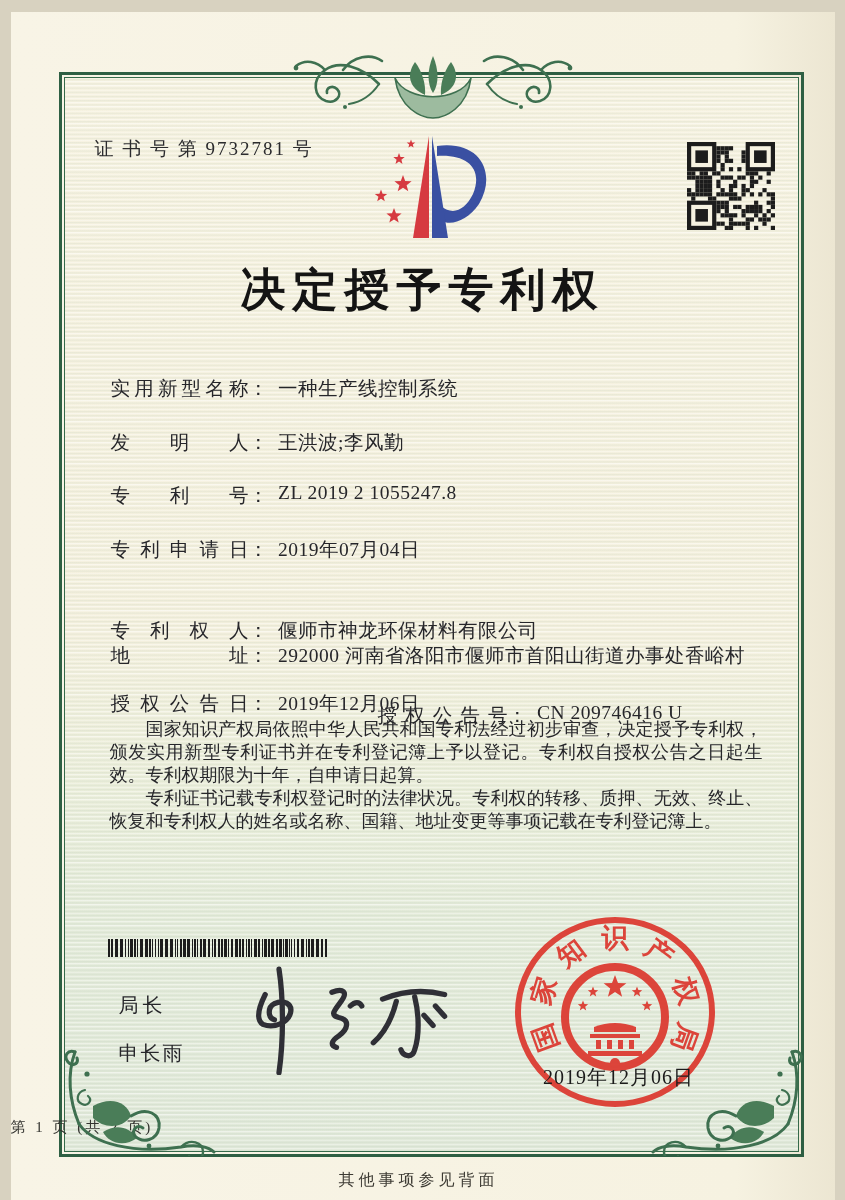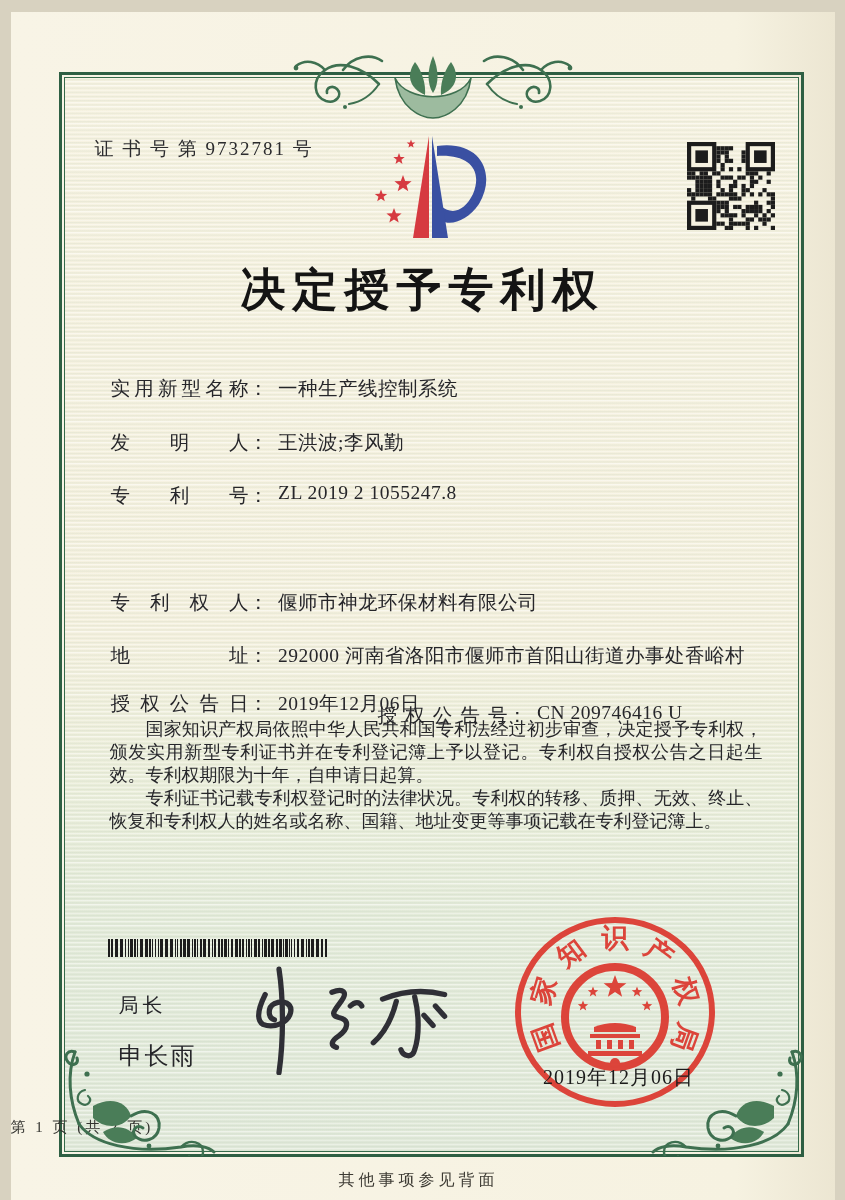--- a/index.html
+++ b/index.html
@@ -36,21 +36,21 @@
          letter-spacing:7px;color:#141414;}
   .field-row{left:100px;width:662px;height:28px;font-size:19.5px;white-space:nowrap;}
   .flabel{display:inline-block;width:138px;text-align:justify;text-align-last:justify;vertical-align:top;}
   .fcolon{display:inline-block;margin-right:10px;vertical-align:top;}
   .fvalue{display:inline-block;vertical-align:top;letter-spacing:0.5px;}
   .grant-pair{position:absolute;left:267px;top:12px;white-space:nowrap;}
   .grant-pair .flabel{width:130px;}
   .paras{left:99px;top:706px;width:653px;font-size:18px;line-height:23px;text-align:justify;}
   .paras p{margin:0;text-indent:2em;}
   .signer-title{left:108px;top:980px;font-size:20px;letter-spacing:4px;}
-  .signer-name{left:108px;top:1028px;font-size:24px;letter-spacing:2px;}
+  .signer-name{left:108px;top:1028px;font-size:20px;letter-spacing:2px;}
   .seal-date{left:508px;top:1052px;width:200px;text-align:center;font-size:20px;
              letter-spacing:1px;color:#1b1b1b;z-index:6;}
   .page-info{left:0;right:0;top:1106px;text-align:left;font-size:15px;letter-spacing:3px;color:#33332f;}
   .footer-note{left:0;right:8px;top:1158px;text-align:center;font-size:16px;letter-spacing:4px;color:#3c3a33;}
   svg{display:block;}
   .seal-wrap{left:499px;top:903px;z-index:5;opacity:0.95;}
   .seal-char{font-size:27px;font-weight:700;fill:#dc3c32;text-anchor:middle;
              font-family:"Liberation Serif","DejaVu Serif",serif;}
 </style>
 </head>
@@ -284,21 +284,24 @@
 
   <div class="abs field-row" style="top:363px">
     <span class="flabel">实用新型名称</span><span class="fcolon">：</span><span class="fvalue">一种生产线控制系统</span>
   </div>
   <div class="abs field-row" style="top:417px">
     <span class="flabel">发明人</span><span class="fcolon">：</span><span class="fvalue">王洪波;李风勤</span>
   </div>
   <div class="abs field-row" style="top:470px">
     <span class="flabel">专利号</span><span class="fcolon">：</span><span class="fvalue">ZL 2019 2 1055247.8</span>
   </div>
-  <div class="abs field-row" style="top:577px">
+  <div class="abs field-row" style="top:524px">
+    <span class="flabel">专利申请日</span><span class="fcolon">：</span><span class="fvalue">2019年07月04日</span>
+  </div>
+  <div class="abs field-row" style="top:605px">
     <span class="flabel">专利权人</span><span class="fcolon">：</span><span class="fvalue">偃师市神龙环保材料有限公司</span>
   </div>
   <div class="abs field-row" style="top:630px">
     <span class="flabel">地址</span><span class="fcolon">：</span><span class="fvalue">292000 河南省洛阳市偃师市首阳山街道办事处香峪村</span>
   </div>
   <div class="abs field-row" style="top:678px">
     <span class="flabel">授权公告日</span><span class="fcolon">：</span><span class="fvalue">2019年12月06日</span>
     <span class="grant-pair">
       <span class="flabel">授权公告号</span><span class="fcolon">：</span><span class="fvalue">CN 209746416 U</span>
     </span>

